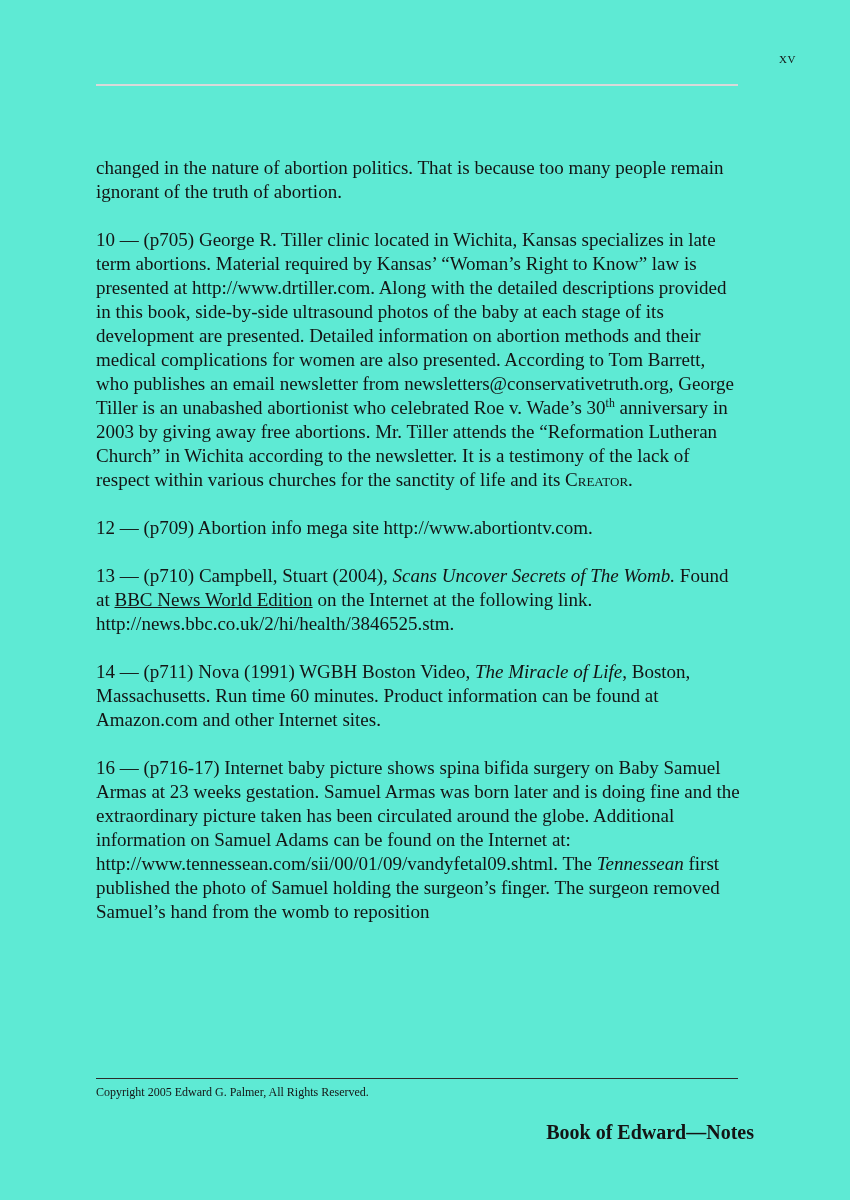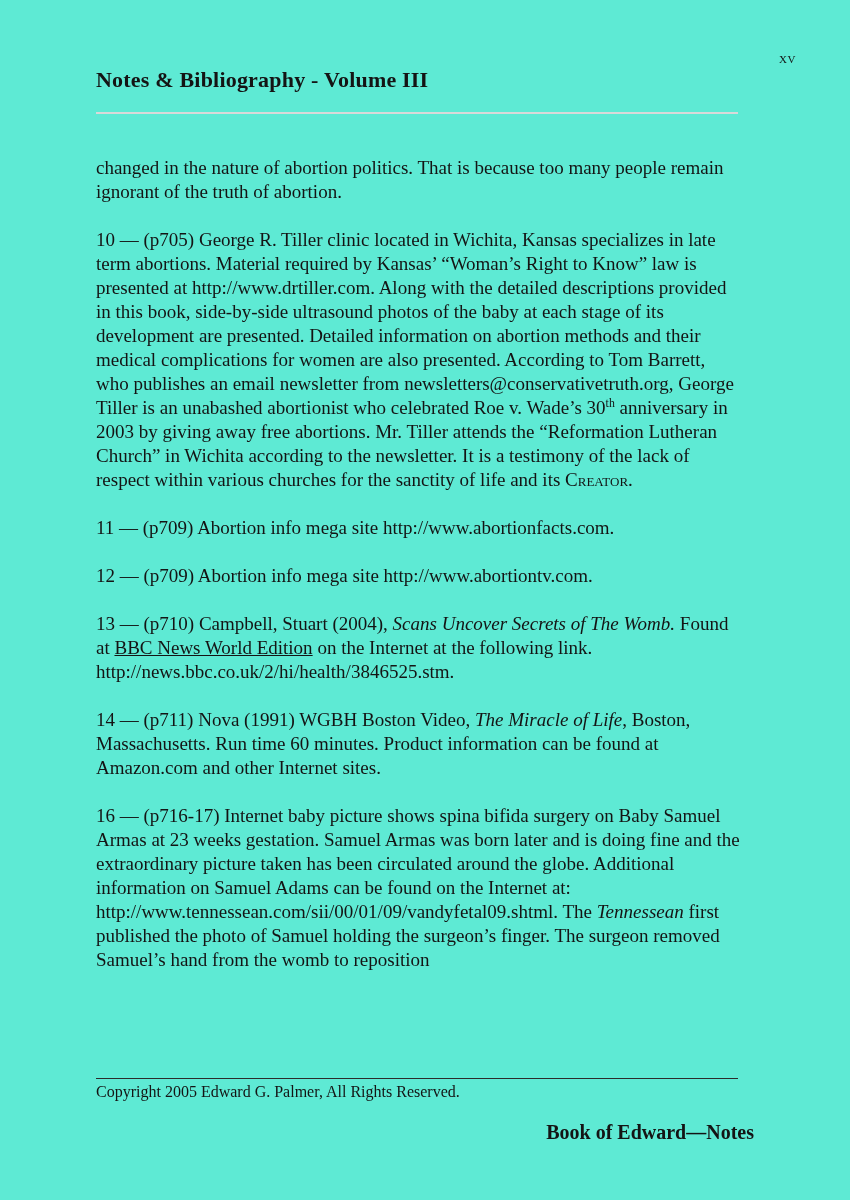--- a/index.html
+++ b/index.html
@@ -58,50 +58,48 @@
     left: 96px;
     top: 1078px;
     width: 658px;
   }
   .footer-rule {
     width: 642px;
     height: 1px;
     background: #2b2b2b;
   }
   .copyright {
-    font-size: 16px;
+    font-size: 12px;
     line-height: 20px;
     margin-top: 3px;
   }
   .brand {
     font-size: 20px;
     font-weight: bold;
     text-align: right;
     margin-top: 19px;
   }
 </style>
 </head>
 <body>
 
 <div class="page">
 
   <div class="page-number">xv</div>
 
   <div class="header">
-    <h1 class="title">Notes &amp; Bibliography - Volume III</h1>
     <div class="header-rule"></div>
   </div>
 
   <div class="body-text">
 
     <p class="para"><span>changed in the nature of abortion politics.  That is because too many people remain ignorant of the truth of abortion.</span></p>
 
     <p class="para"><span>10 — (p705) George R. Tiller clinic located in Wichita, Kansas specializes in late term abortions.  Material required by Kansas’ “Woman’s Right to Know” law is presented at http://www.drtiller.com.  Along with the detailed descriptions provided in this book, side-by-side ultrasound photos of the baby at each stage of its development are presented.  Detailed information on abortion methods and their medical complications for women are also presented.  According to Tom Barrett, who publishes an email newsletter from newsletters@conservativetruth.org, George Tiller is an unabashed abortionist who celebrated Roe v. Wade’s 30</span><span class="sup">th</span><span> anniversary in 2003 by giving away free abortions.  Mr. Tiller attends the “Reformation Lutheran Church” in Wichita according to the newsletter.  It is a testimony of the lack of respect within various churches for the sanctity of life and its </span><span class="sc">Creator</span><span>.</span></p>
 
-    <p class="para"><span>11 — (p709) Abortion info mega site http://www.abortionfacts.com.</span></p>
 
     <p class="para"><span>12 — (p709) Abortion info mega site http://www.abortiontv.com.</span></p>
 
     <p class="para"><span>13 — (p710) Campbell, Stuart (2004), </span><span class="it">Scans Uncover Secrets of The Womb.</span><span>  Found at </span><span class="ul">BBC News World Edition</span><span> on the Internet at the following link.  http://news.bbc.co.uk/2/hi/health/3846525.stm.</span></p>
 
     <p class="para"><span>14 — (p711) Nova (1991) WGBH Boston Video, </span><span class="it">The Miracle of Life</span><span>, Boston, Massachusetts.  Run time 60 minutes.  Product information can be found at Amazon.com and other Internet sites.</span></p>
 
 
     <p class="para nogap"><span>16 — (p716-17) Internet baby picture shows spina bifida surgery on Baby Samuel Armas at 23 weeks gestation.  Samuel Armas was born later and is doing fine and the extraordinary picture taken has been circulated around the globe.  Additional information on Samuel Adams can be found on the Internet at: http://www.tennessean.com/sii/00/01/09/vandyfetal09.shtml.  The </span><span class="it">Tennessean</span><span> first published the photo of Samuel holding the surgeon’s finger.  The surgeon removed Samuel’s hand from the womb to reposition</span></p>
 

